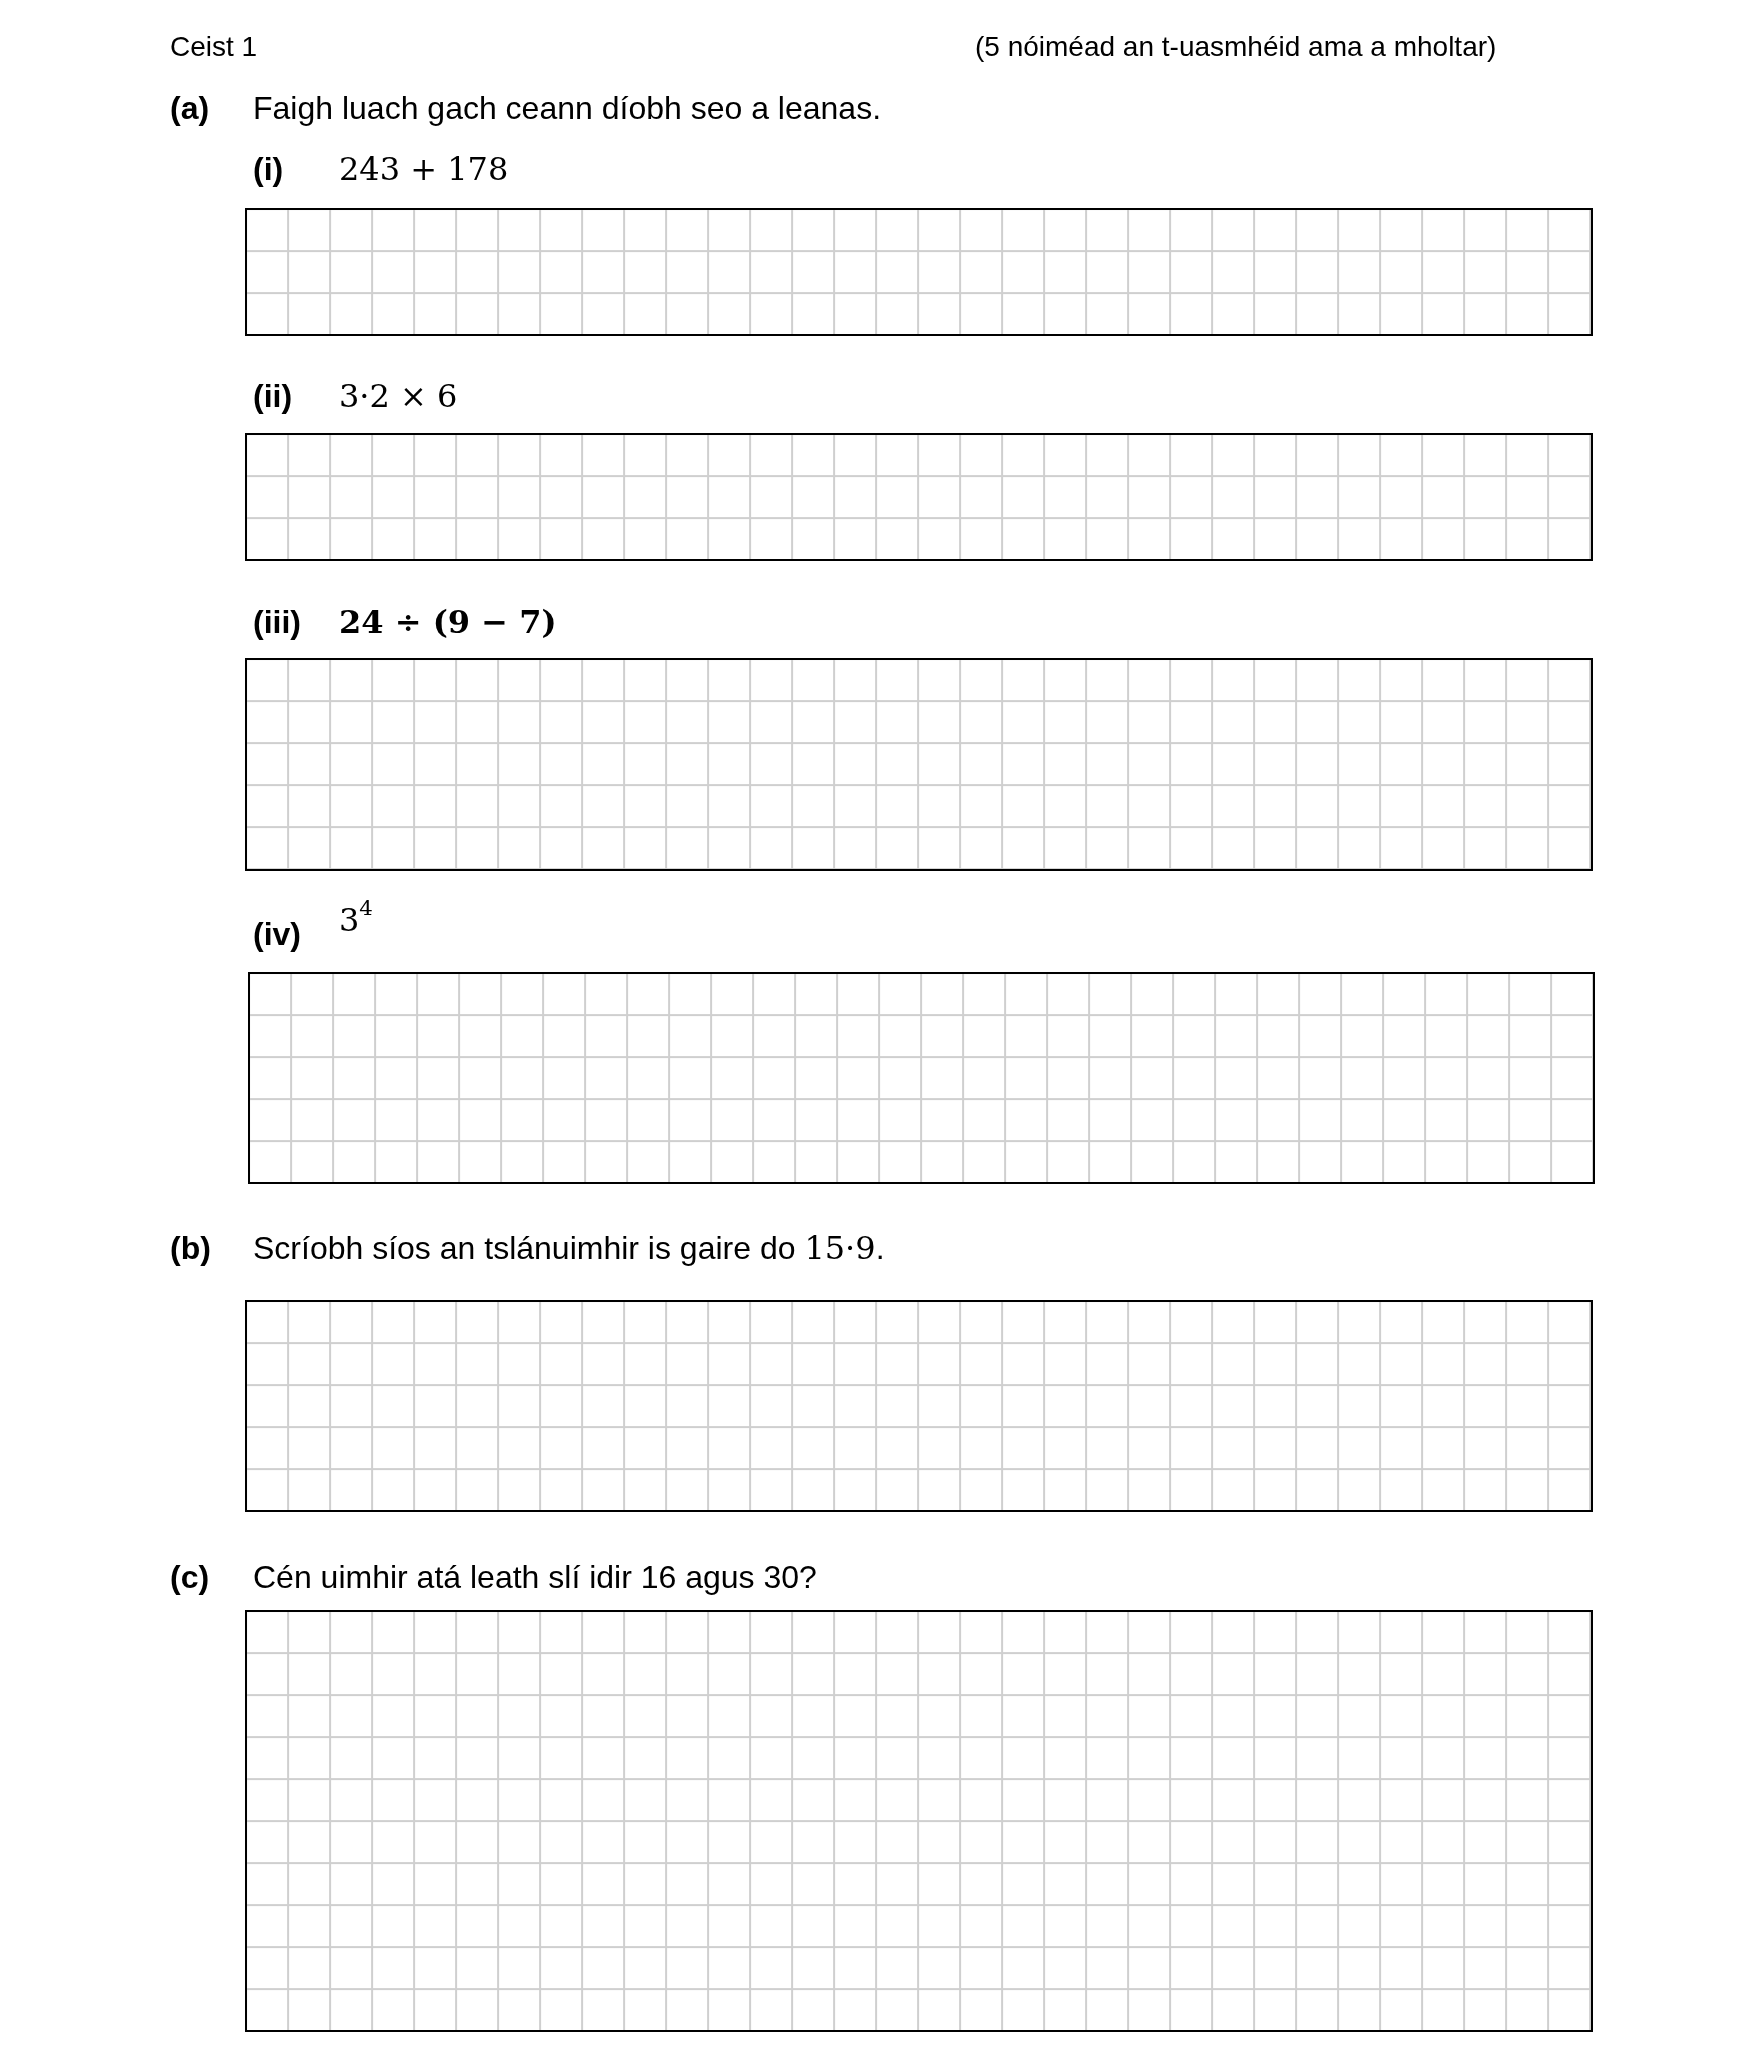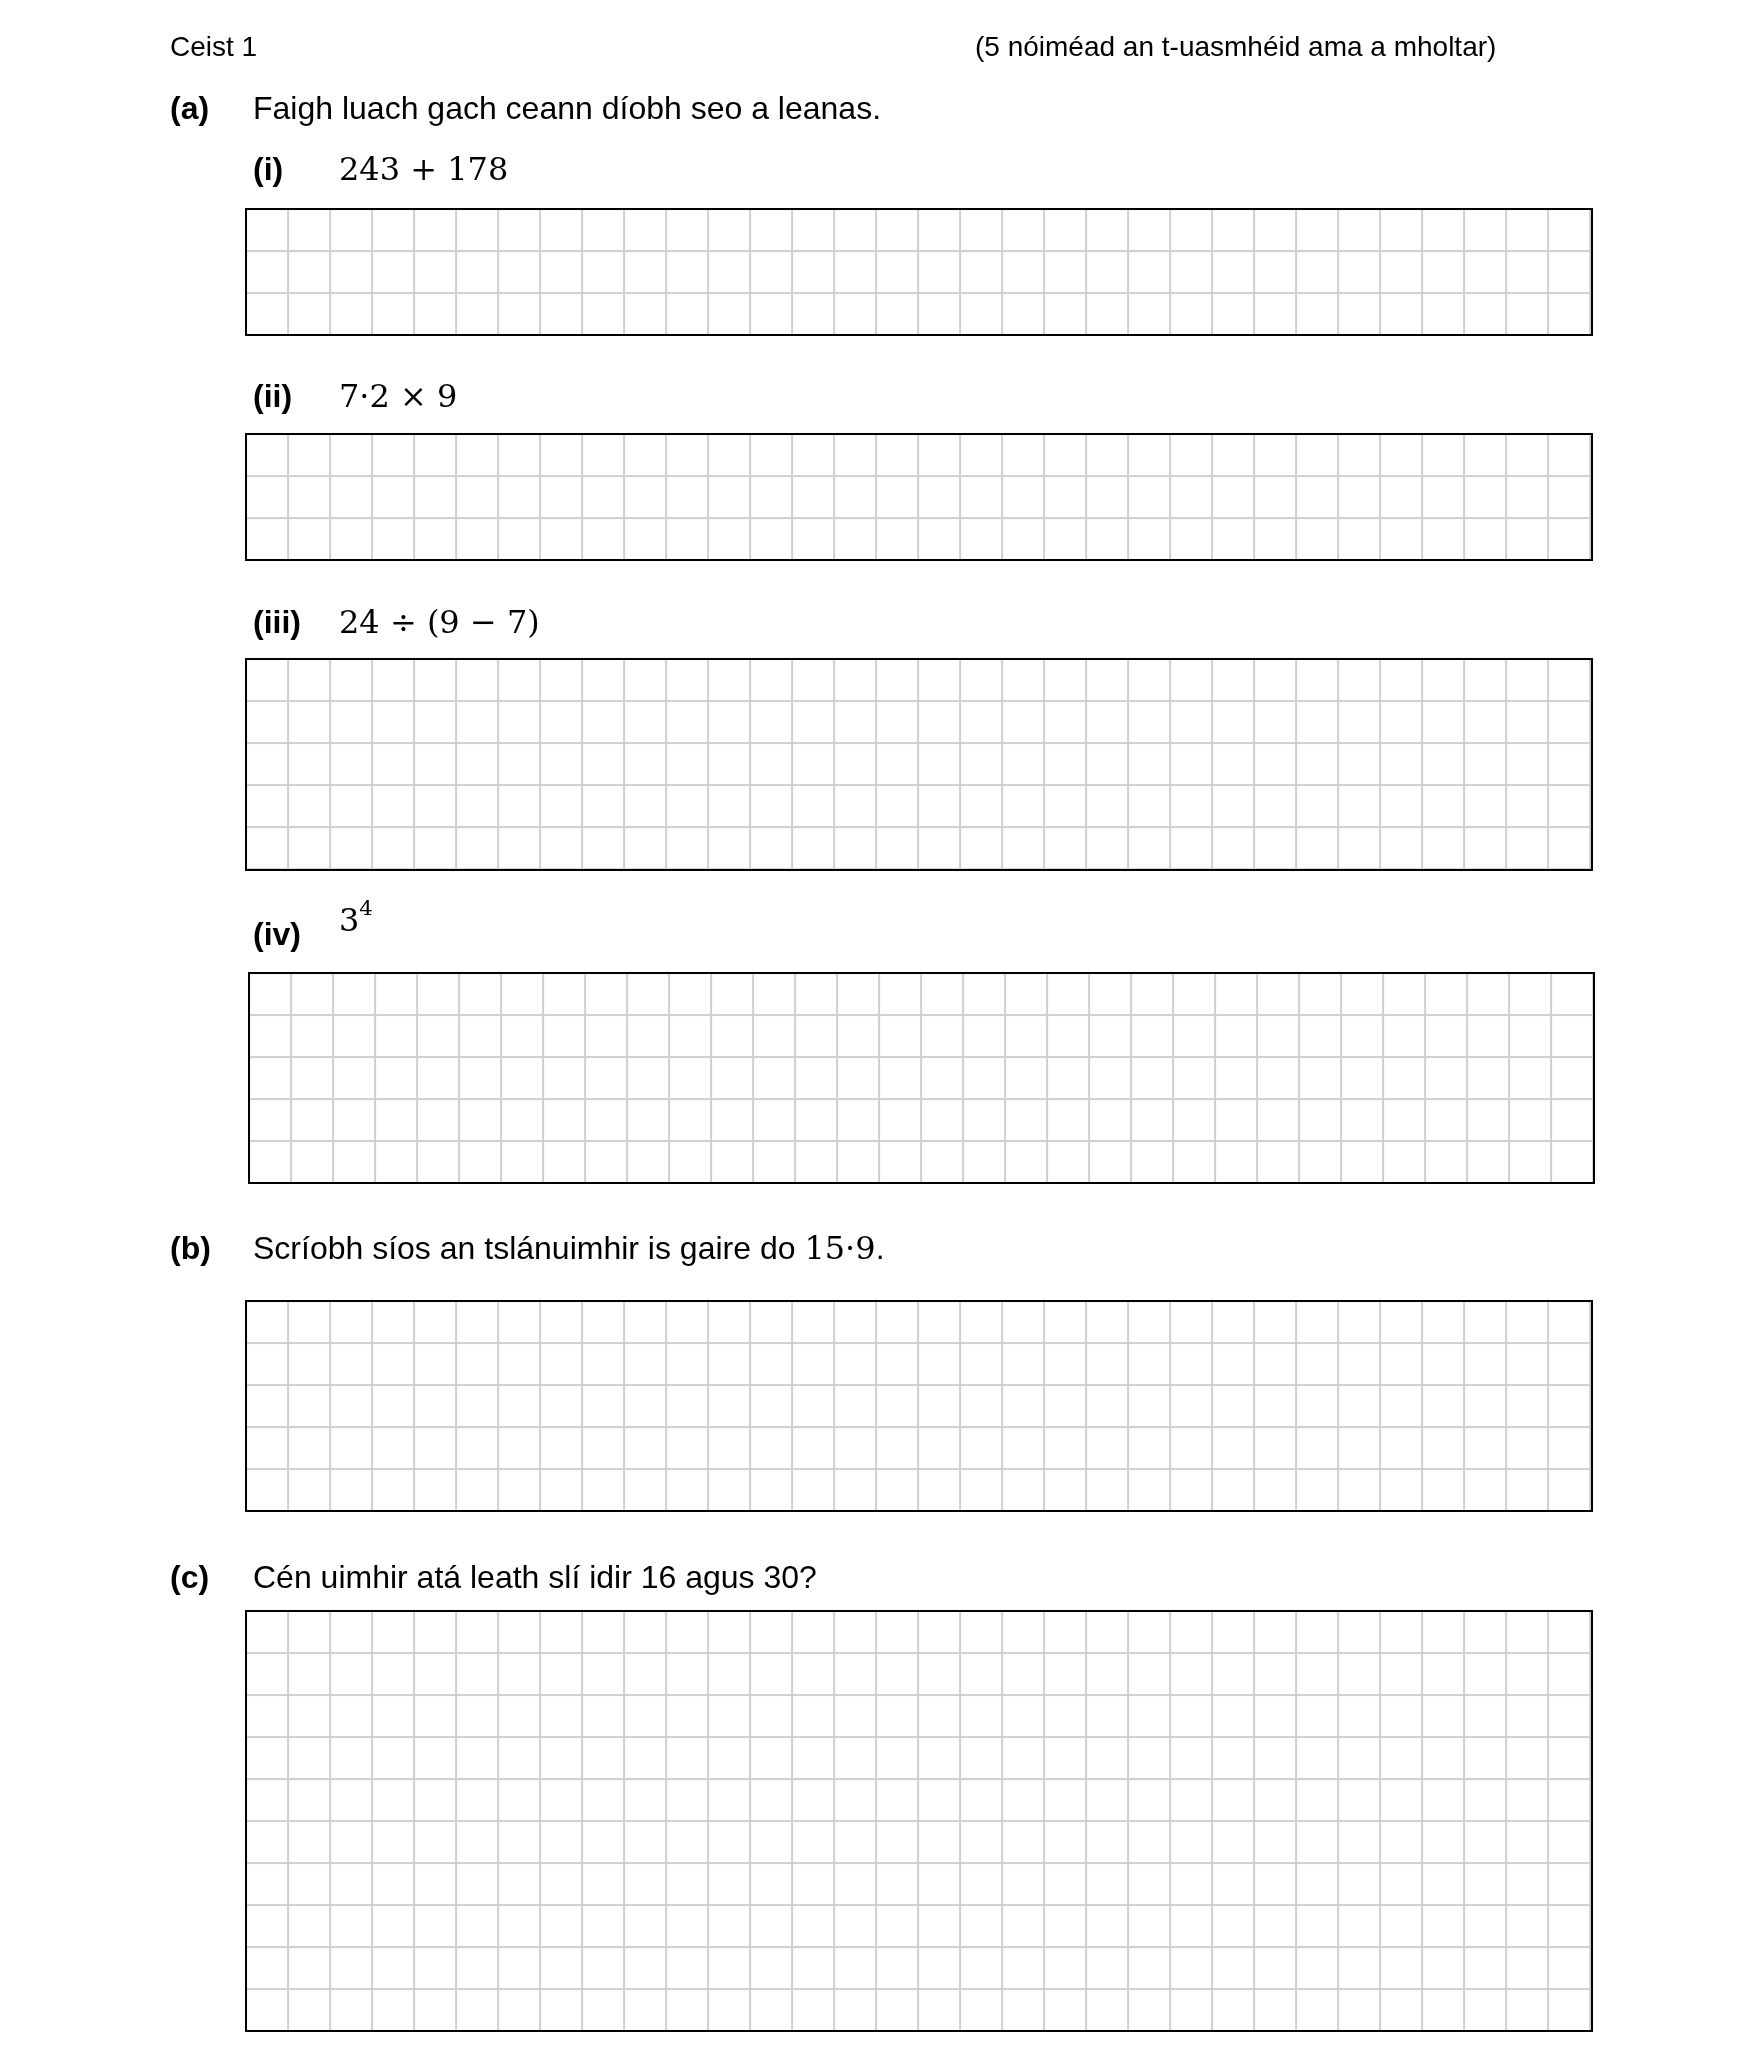--- a/index.html
+++ b/index.html
@@ -30,25 +30,25 @@
 <div class="abs hdr" style="left:975px; top:27px;">(5 nóiméad an t-uasmhéid ama a mholtar)</div>
 
 <div class="abs lbl" style="left:170px; top:89px;">(a)</div>
 <div class="abs txt" style="left:253px; top:89px;">Faigh luach gach ceann díobh seo a leanas.</div>
 
 <div class="abs lbl" style="left:253px; top:150px;">(i)</div>
 <div class="abs math" style="left:339px; top:150px;">243 + 178</div>
 <div class="box" style="left:245px; top:208px; width:1348px; height:128px;"></div>
 
 <div class="abs lbl" style="left:253px; top:377px;">(ii)</div>
-<div class="abs math" style="left:339px; top:377px;">7·2 × 9</div>
+<div class="abs math" style="left:339px; top:377px;">3·2 × 6</div>
 <div class="box" style="left:245px; top:433px; width:1348px; height:128px;"></div>
 
 <div class="abs lbl" style="left:253px; top:603px;">(iii)</div>
-<div class="abs math" style="left:339px; top:603px;">24 ÷ (9 − 7)</div>
+<div class="abs math" style="left:339px; top:603px;font-weight:bold;">24 ÷ (9 − 7)</div>
 <div class="box" style="left:245px; top:658px; width:1348px; height:213px;"></div>
 
 <div class="abs lbl" style="left:253px; top:915px;">(iv)</div>
 <div class="abs math" style="left:339px; top:892px;"><span>3</span><sup>4</sup></div>
 <div class="box" style="left:248px; top:972px; width:1347px; height:212px;"></div>
 
 <div class="abs lbl" style="left:170px; top:1229px;">(b)</div>
 <div class="abs txt" style="left:253px; top:1229px;"><span>Scríobh síos an </span><span class="bold">tslánuimhir</span><span> is gaire do </span><span class="math">15·9</span><span>.</span></div>
 <div class="box" style="left:245px; top:1300px; width:1348px; height:212px;"></div>
 

